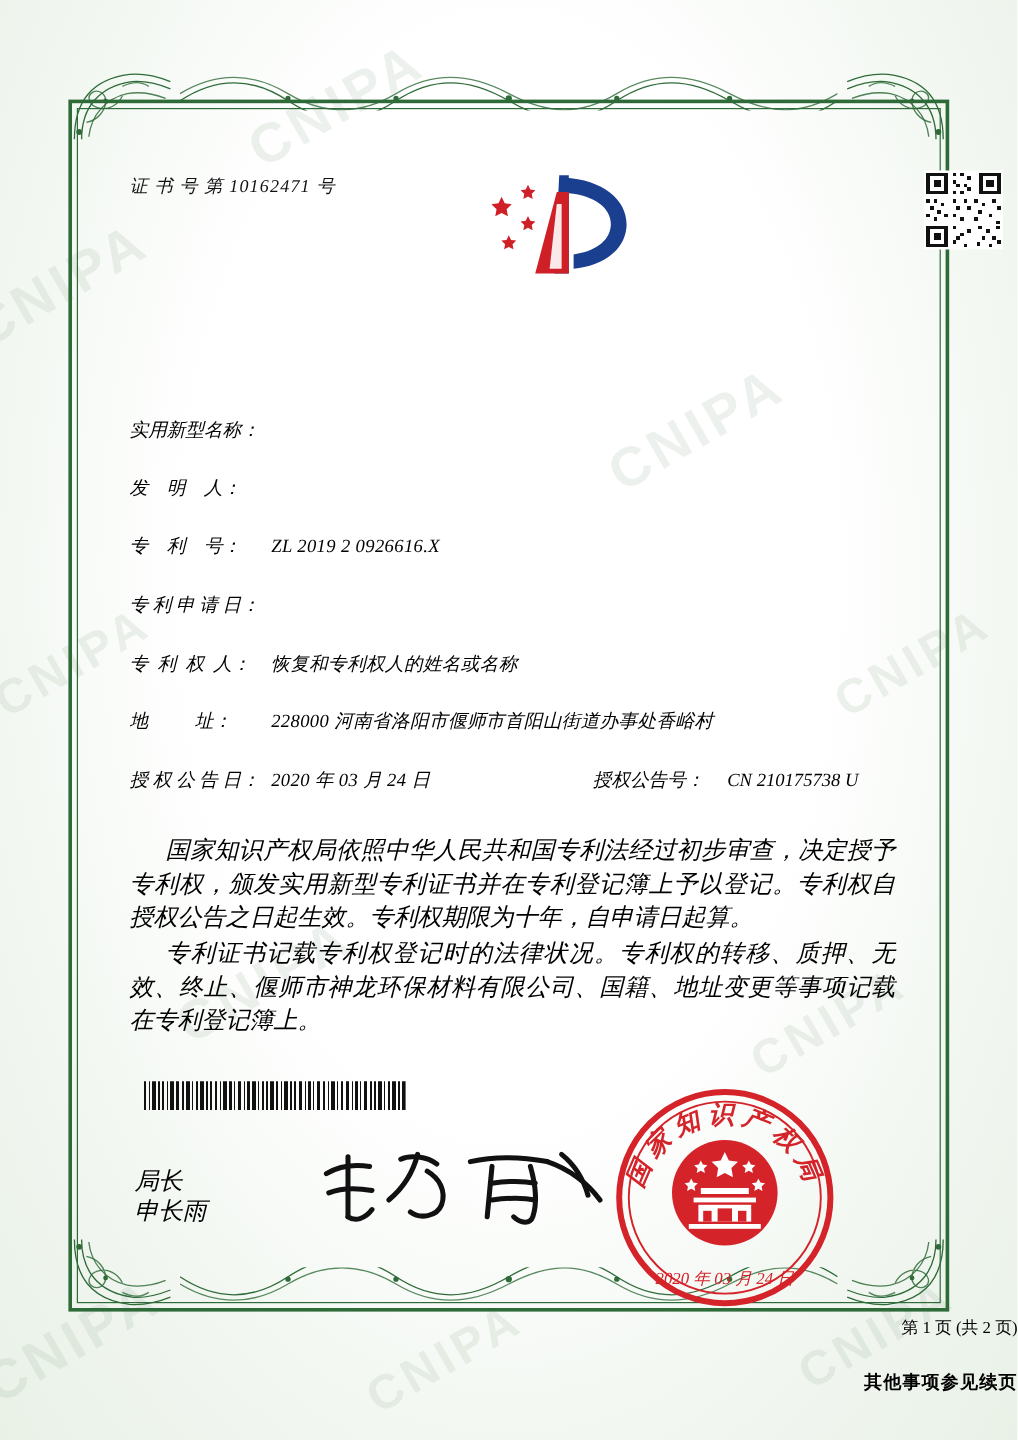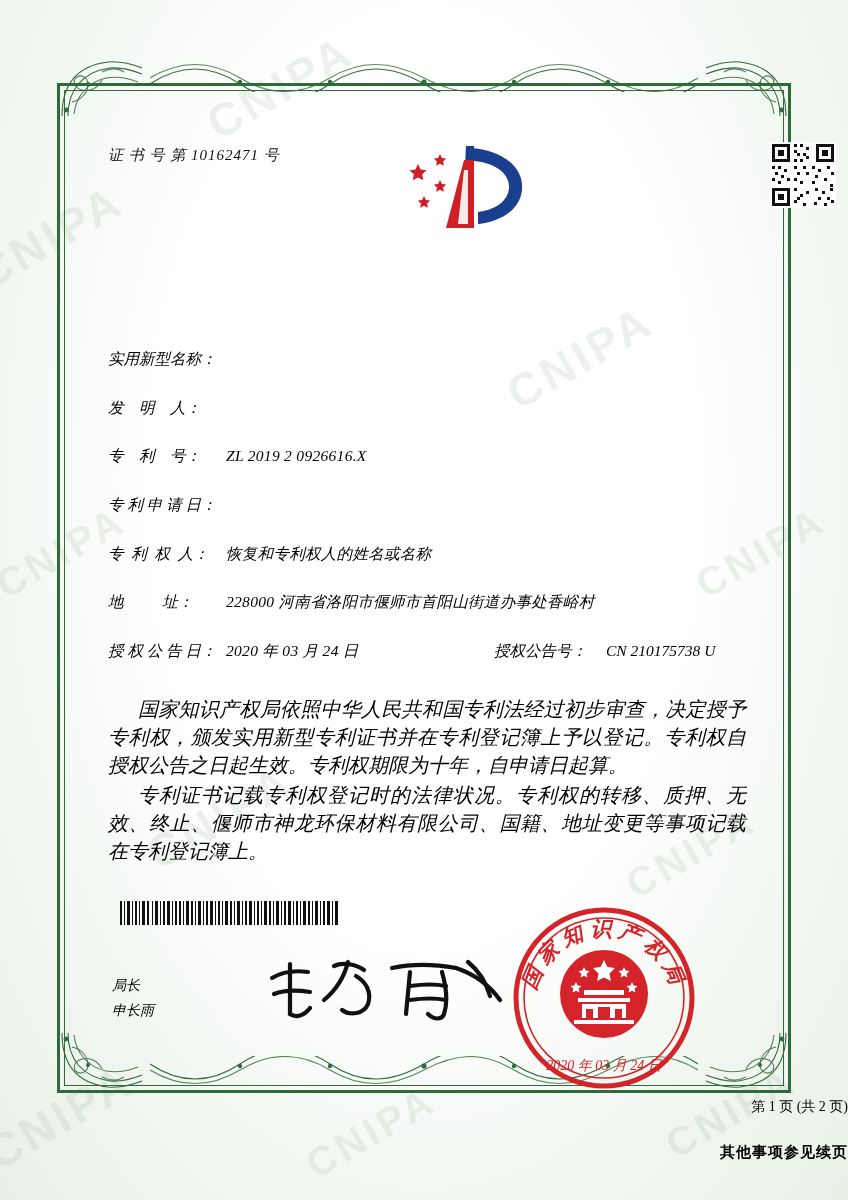--- a/index.html
+++ b/index.html
@@ -186,21 +186,21 @@
     width: 218px;
     height: 24px;
   }
   .barcode svg { display:block; width:100%; height:100%; }
 
   
   .sig-labels {
     position: absolute;
     left: 48px;
     top: 883px;
-    font-size: 14px;
+    font-size: 20px;
     line-height: 25px;
     color: #000;
   }
   .sig-script {
     position: absolute;
     left: 196px;
     top: 862px;
     width: 260px;
     height: 72px;
     color: #111;

